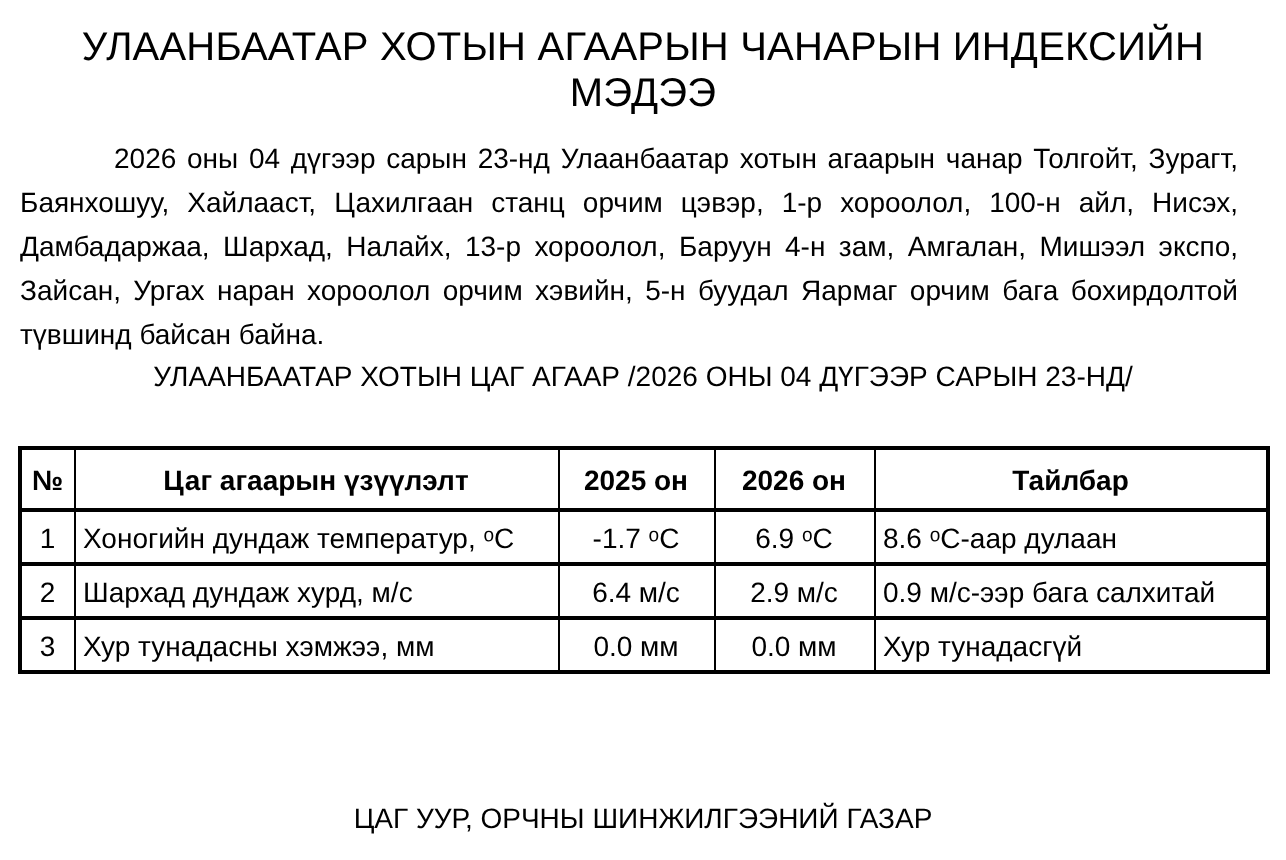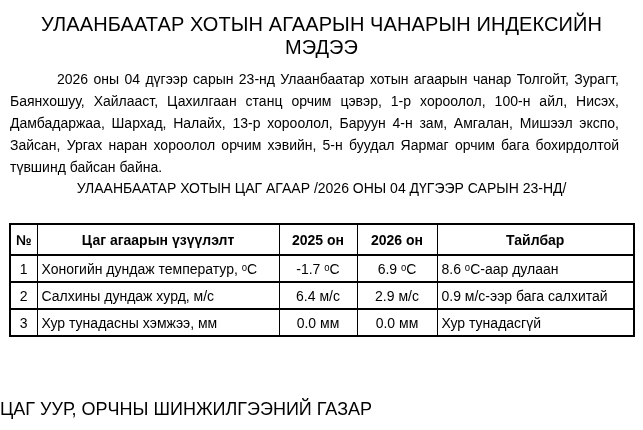--- a/index.html
+++ b/index.html
@@ -54,23 +54,23 @@
   .weather-table th { font-weight: bold; text-align: center; }
   .col-no    { width: 27px; }
   .col-ind   { width: 242px; }
   .col-y2025 { width: 78px; }
   .col-y2026 { width: 80px; }
   .col-note  { width: 197px; }
   .c-center { text-align: center; }
   .c-left   { text-align: left; padding-left: 9px; }
   .doc-footer {
     margin-top: 64px;
-    text-align: left;
+    text-align: center;
     line-height: 17px;
-    font-size: 18px;
+    font-size: 14px;
   }
 </style>
 </head>
 <body>
 
 <div class="page">
 
   <h1 class="doc-title">УЛААНБААТАР ХОТЫН АГААРЫН ЧАНАРЫН ИНДЕКСИЙН МЭДЭЭ</h1>
 
   <p class="intro">2026 оны 04 дүгээр сарын 23-нд Улаанбаатар хотын агаарын чанар Толгойт, Зурагт, Баянхошуу, Хайлааст, Цахилгаан станц орчим цэвэр, 1-р хороолол, 100-н айл, Нисэх, Дамбадаржаа, Шархад, Налайх, 13-р хороолол, Баруун 4-н зам, Амгалан, Мишээл экспо, Зайсан, Ургах наран хороолол орчим хэвийн, 5-н буудал Яармаг орчим бага бохирдолтой түвшинд байсан байна.</p>
@@ -97,21 +97,21 @@
     <tbody>
       <tr>
         <td class="c-center">1</td>
         <td class="c-left">Хоногийн дундаж температур, ᵒС</td>
         <td class="c-center">-1.7 ᵒС</td>
         <td class="c-center">6.9 ᵒС</td>
         <td class="c-left">8.6 ᵒС-аар дулаан</td>
       </tr>
       <tr>
         <td class="c-center">2</td>
-        <td class="c-left">Салхины дундаж хурд, м/с</td>
+        <td class="c-left">Шархад дундаж хурд, м/с</td>
         <td class="c-center">6.4 м/с</td>
         <td class="c-center">2.9 м/с</td>
         <td class="c-left">0.9 м/с-ээр бага салхитай</td>
       </tr>
       <tr>
         <td class="c-center">3</td>
         <td class="c-left">Хур тунадасны хэмжээ, мм</td>
         <td class="c-center">0.0 мм</td>
         <td class="c-center">0.0 мм</td>
         <td class="c-left">Хур тунадасгүй</td>

